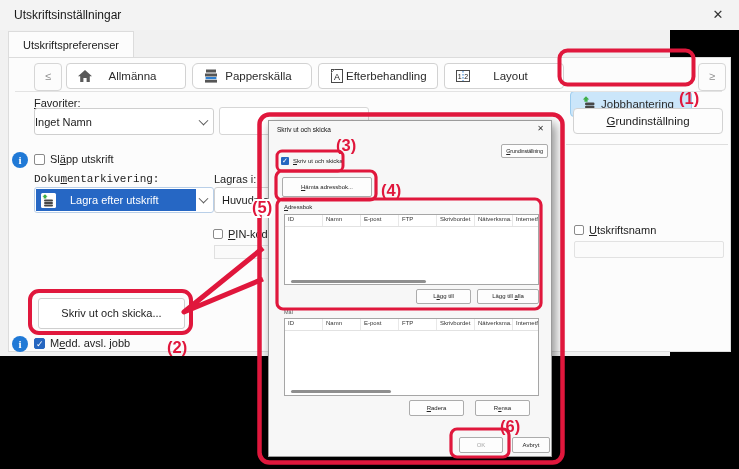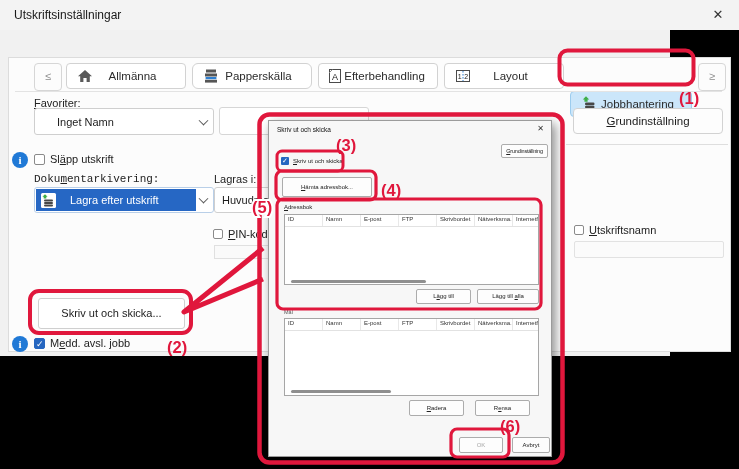--- a/index.html
+++ b/index.html
@@ -13,33 +13,33 @@
   .win-close{position:absolute;right:4px;top:2px;width:34px;height:26px;text-align:center;
              line-height:26px;font-size:13px;color:#333;}
   .tab{position:absolute;left:8px;top:31px;width:124px;height:26px;background:#fcfcfc;
        border:1px solid #dcdcdc;border-bottom:none;font-size:11px;text-align:center;line-height:26px;}
   .tab-pane{position:absolute;left:8px;top:57px;width:721px;height:293px;background:#fcfcfc;
             border:1px solid #dcdcdc;}
   
   .nav-btn{position:absolute;top:5px;width:26px;height:26px;background:#fcfcfc;border:1px solid #d6d6d6;
            border-radius:4px;color:#8a8a8a;font-size:11px;text-align:center;line-height:25px;}
   .tb-btn{position:absolute;top:5px;height:26px;background:#ffffff;border:1px solid #d2d2d2;
-          border-radius:4px;font-size:11.5px;color:#2b2b2b;display:flex;align-items:center;box-sizing:border-box;justify-content:center;}
+          border-radius:4px;font-size:11.5px;color:#2b2b2b;display:flex;align-items:center;box-sizing:border-box;}
   .tb-btn .tb-icon{margin-left:9px;width:18px;height:18px;flex:none;}
   .tb-btn .tb-label{flex:1;text-align:center;margin-right:14px;}
   .tb-selected{background:#cbe6fa;border-color:#9cccee;}
   .tb-divider{position:absolute;left:6px;top:33px;width:707px;height:1px;background:#e3e3e3;}
   
   .lbl{position:absolute;font-size:11px;color:#222;white-space:nowrap;}
   .combo{position:absolute;background:#fff;border:1px solid #cfcfcf;border-radius:3px;box-sizing:border-box;
          font-size:11px;display:flex;align-items:center;overflow:hidden;}
   .combo .chev{position:absolute;right:6px;top:50%;width:6px;height:6px;border-right:1.4px solid #5a5a5a;
                border-bottom:1.4px solid #5a5a5a;transform:translateY(-70%) rotate(45deg);}
   .combo-favoriter{left:25px;top:50px;width:180px;height:27px;}
-  .combo-favoriter .val{margin-left:22px;}
+  .combo-favoriter .val{margin-left:0;}
   .field-favname{position:absolute;left:210px;top:49px;width:150px;height:28px;background:#fff;
                  border:1px solid #d6d6d6;border-radius:3px;box-sizing:border-box;}
   .info-icon{position:absolute;width:16px;height:16px;border-radius:50%;background:#2079d6;color:#fff;
              font-size:11px;font-weight:bold;text-align:center;line-height:16px;font-family:"Liberation Serif",serif;}
   .cb{position:absolute;width:11px;height:11px;background:#fff;border:1px solid #8a8a8a;border-radius:2px;box-sizing:border-box;}
   .cb.checked{background:#2566c0;border-color:#2566c0;}
   .cb.checked::after{content:"✓";color:#fff;font-size:9px;line-height:10px;position:absolute;left:1px;top:0;}
   .combo-arkiv{left:25px;top:129px;width:180px;height:26px;border-color:#b9cfe8;}
   .arkiv-sel{position:absolute;left:1px;top:1px;bottom:1px;right:17px;background:#2667c4;display:flex;align-items:center;}
   .arkiv-sel .ic{margin:0 5px 0 4px;width:17px;height:17px;flex:none;}
@@ -93,20 +93,21 @@
 
 <div id="stage">
 
   <div class="main-window">
 
     <div class="titlebar">
       <span class="title-text">Utskriftsinställningar</span>
       <span class="win-close">✕</span>
     </div>
 
+    <div class="tab">Utskriftspreferenser</div>
 
     <div class="tab-pane">
 
       <div class="nav-btn" style="left:25px;">≤</div>
 
       <div class="tb-btn" style="left:57px;width:120px;">
         <span class="tb-icon">
           <svg width="18" height="18" viewBox="0 0 18 18">
               <path d="M9 3 L16 9.2 H13.8 V15 H10.6 V11 H7.4 V15 H4.2 V9.2 H2 Z" fill="#5a5a5a"></path>
             </svg>

